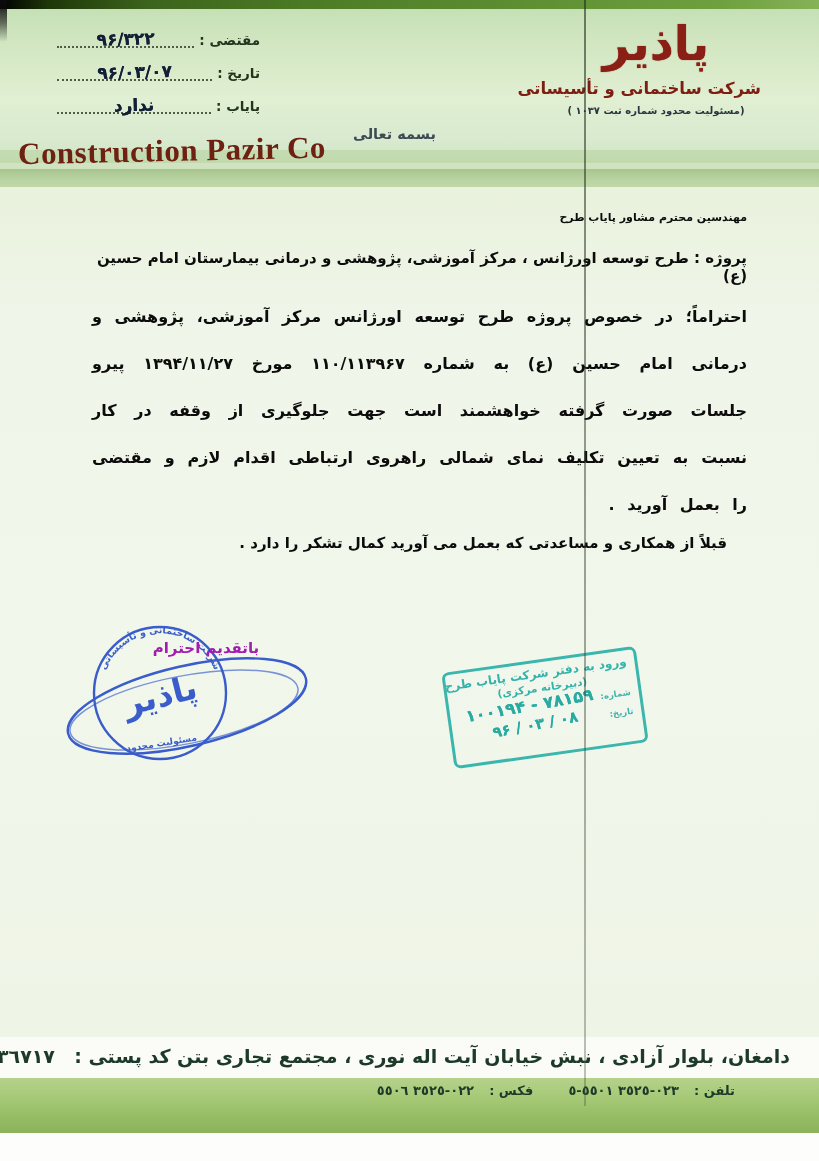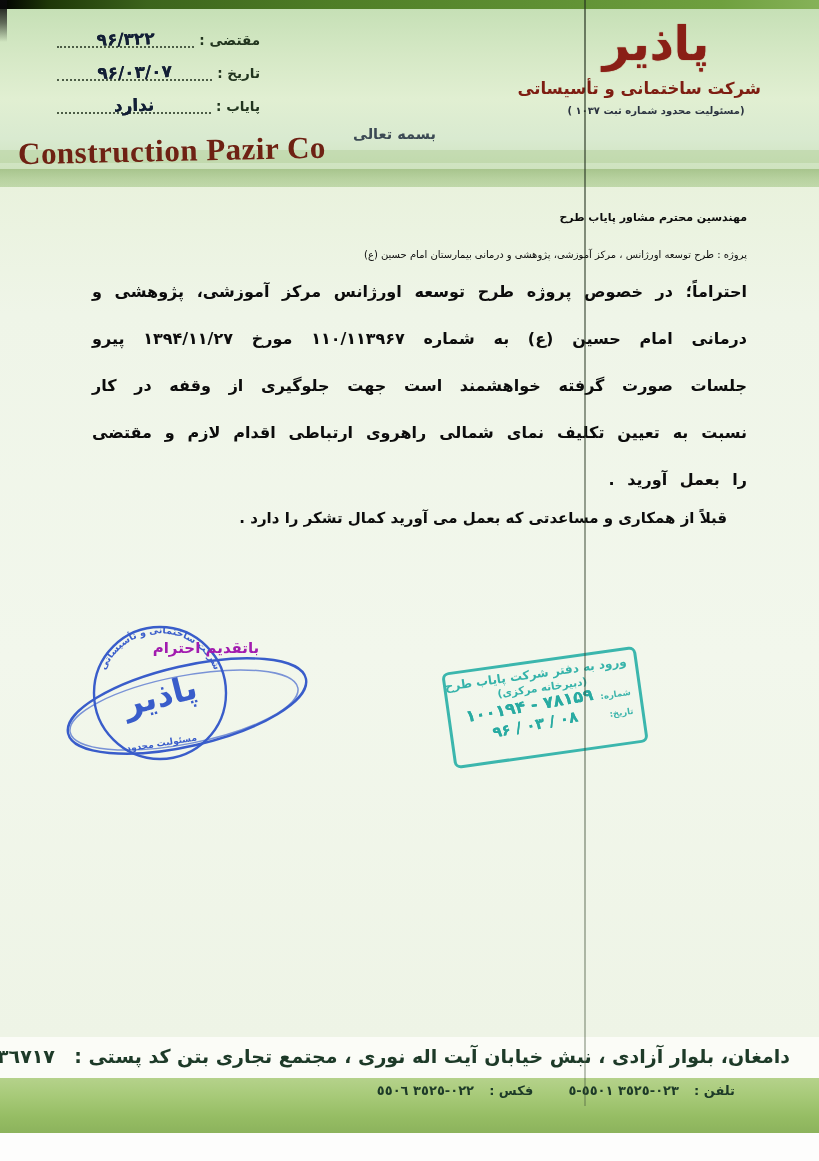--- a/index.html
+++ b/index.html
@@ -49,21 +49,21 @@
 
   .english-name { left:18px; top:133px; z-index:10;
     font-family:"Liberation Serif","DejaVu Serif",serif;
     font-size:31px; font-weight:600; color:#6e2113; letter-spacing:.5px;
     transform:rotate(-1.2deg); white-space:nowrap; }
 
   
   .body-block { right:72px; top:211px; width:655px; z-index:10; direction:rtl; text-align:right; color:#0c0c0c; }
   .recipient { font-size:11px; font-weight:bold; }
   .subject   { margin-top:27px; font-size:15.5px; font-weight:bold; }
-  .project   { margin-top:25px; font-size:10px;  font-weight:normal; }
+  .project   { margin-top:25px; font-size:15px;  font-weight:bold; }
   .salutation{ margin-top:16px; font-size:14.5px; font-weight:600; }
   .paragraph { margin-top:8px; font-size:16px; font-weight:bold; line-height:47px;
     text-align:justify; text-align-last:right; word-spacing:7px; letter-spacing:.3px; }
   .closing   { padding-right:20px; font-size:15px; font-weight:bold; line-height:30px; }
 
   
   .signature-block { left:86px; top:639px; width:240px; z-index:12; direction:rtl; text-align:center; color:#a21caf; }
   .sig-line1 { font-size:15px; font-weight:bold; }
   .sig-line2 { margin-top:10px; font-size:14.5px; font-weight:bold; white-space:nowrap; }
 

